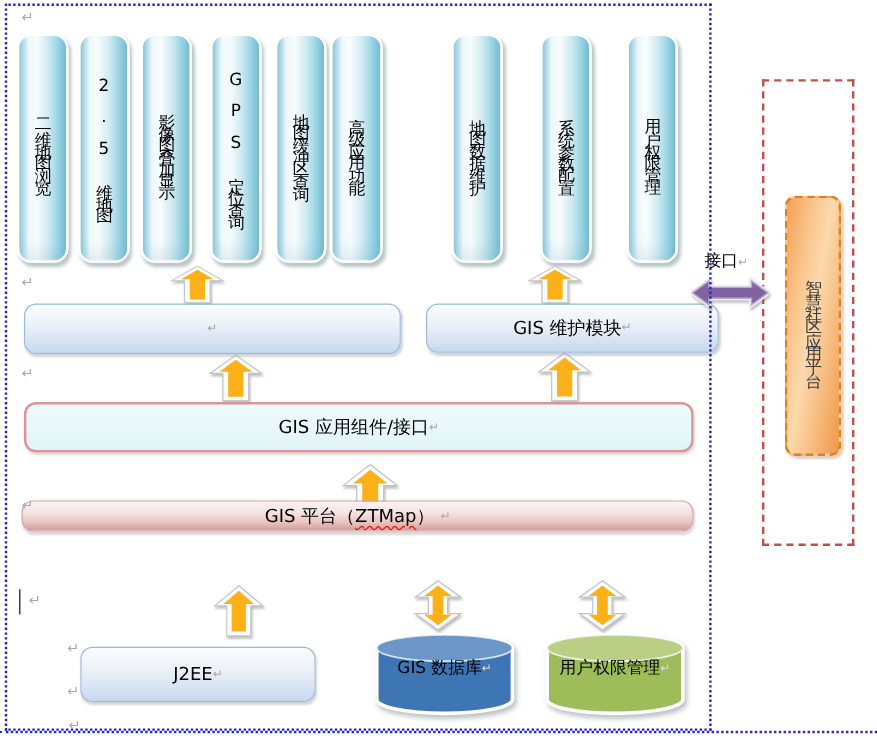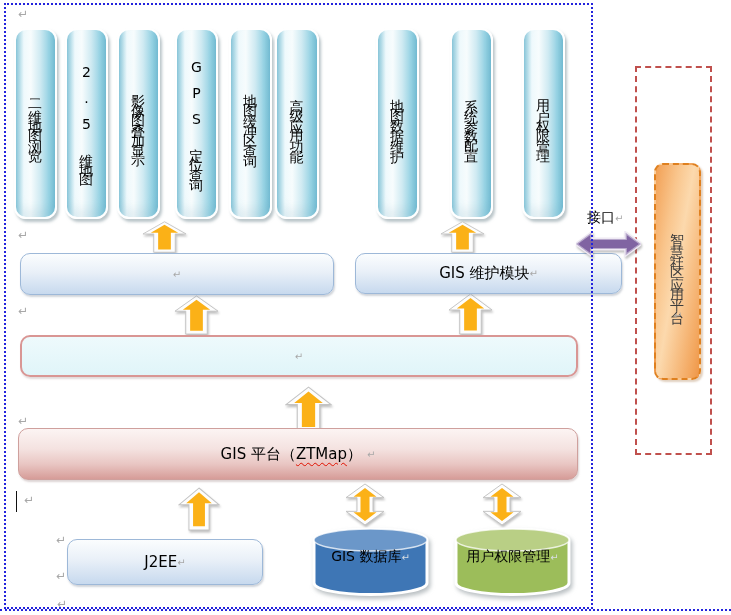--- a/index.html
+++ b/index.html
@@ -145,30 +145,31 @@
     <use href="#upDownArrow"></use>
   </svg>
 <svg class="arrow" style="left:477px;top:483px;width:50px;height:43px">
     <use href="#upDownArrow"></use>
   </svg>
 
 <div class="abs hbox bluebox flexc" style="left:20px;top:253px;width:314px;height:42px">
     <span class="enter">↵</span>
 </div>
 
-<div class="abs hbox bluebox flexc" style="left:355px;top:253px;width:267px;height:41px">
+<div class="abs hbox bluebox flexc" style="left:355px;top:253px;width:244px;height:41px">
   <span>GIS 维护模块</span>
     <span class="enter">↵</span>
 </div>
 
 <div class="abs hbox compbox flexc" style="left:20px;top:335px;width:558px;height:42px">
-    <span class="enter">↵</span>
-</div>
-
-<div class="abs hbox platformbox flexc" style="left:18px;top:428px;width:560px;height:52px">
+  <span>GIS 应用组件/接口</span>
+    <span class="enter">↵</span>
+</div>
+
+<div class="abs hbox platformbox flexc" style="left:18px;top:417px;width:560px;height:26px">
   <span><span>GIS 平台（</span><span class="wavy">ZTMap</span><span>）</span></span>
   <span class="enter" style="margin-left:5px">↵</span>
 </div>
 
 <div class="abs hbox bluebox flexc" style="left:67px;top:539px;width:196px;height:46px">
   <span>J2EE</span>
     <span class="enter">↵</span>
 </div>
 
 <svg class="cyl" style="left:311px;top:526px;width:119px;height:71px" viewBox="0 0 119 71">

